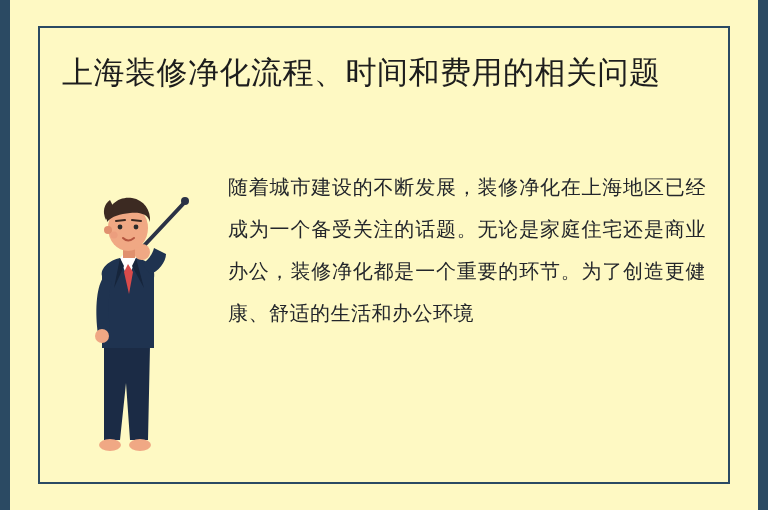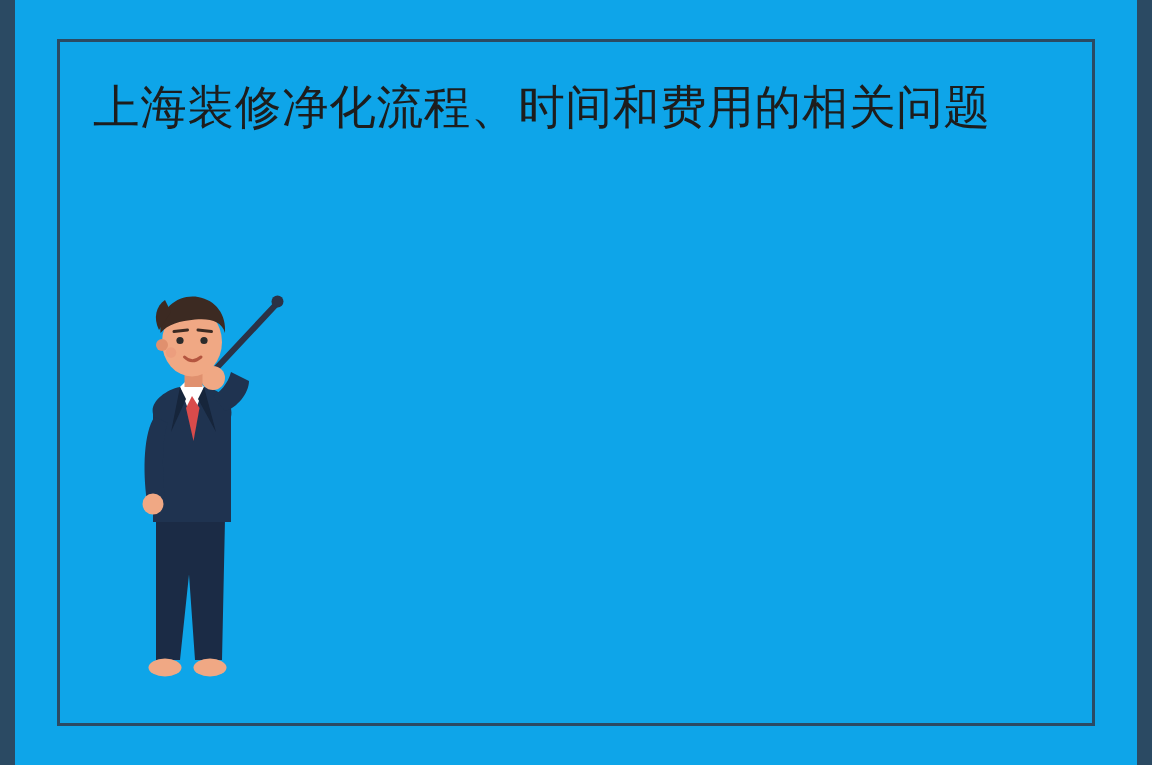--- a/index.html
+++ b/index.html
@@ -15,21 +15,21 @@
   }
   .card {
     position: absolute;
     left: 0;
     top: 0;
     width: 768px;
     height: 510px;
     box-sizing: border-box;
     border-left: 10px solid #2b4a63;
     border-right: 10px solid #2b4a63;
-    background: #0ea5e9;
+    background: #fef9c3;
   }
   .inner-frame {
     position: absolute;
     left: 28px;
     top: 26px;
     right: 28px;
     bottom: 26px;
     border: 2px solid #2b4a63;
     box-sizing: border-box;
   }
@@ -123,16 +123,17 @@
 
           <path d="M54 53 L63 52" stroke="#3c2a22" stroke-width="2" stroke-linecap="round"></path>
           <path d="M70 52 L79 53" stroke="#3c2a22" stroke-width="2" stroke-linecap="round"></path>
 
           <path d="M61 70 Q66 75 72 70" stroke="#b4553f" stroke-width="2" fill="none" stroke-linecap="round"></path>
 
           <circle cx="52" cy="67" r="3.5" fill="#eb9b7d" opacity="0.8"></circle>
         </svg>
       </div>
 
+      <div class="body-text">随着城市建设的不断发展，装修净化在上海地区已经成为一个备受关注的话题。无论是家庭住宅还是商业办公，装修净化都是一个重要的环节。为了创造更健康、舒适的生活和办公环境</div>
 
     </div>
   </div>
 </div>
 
 </body></html>

